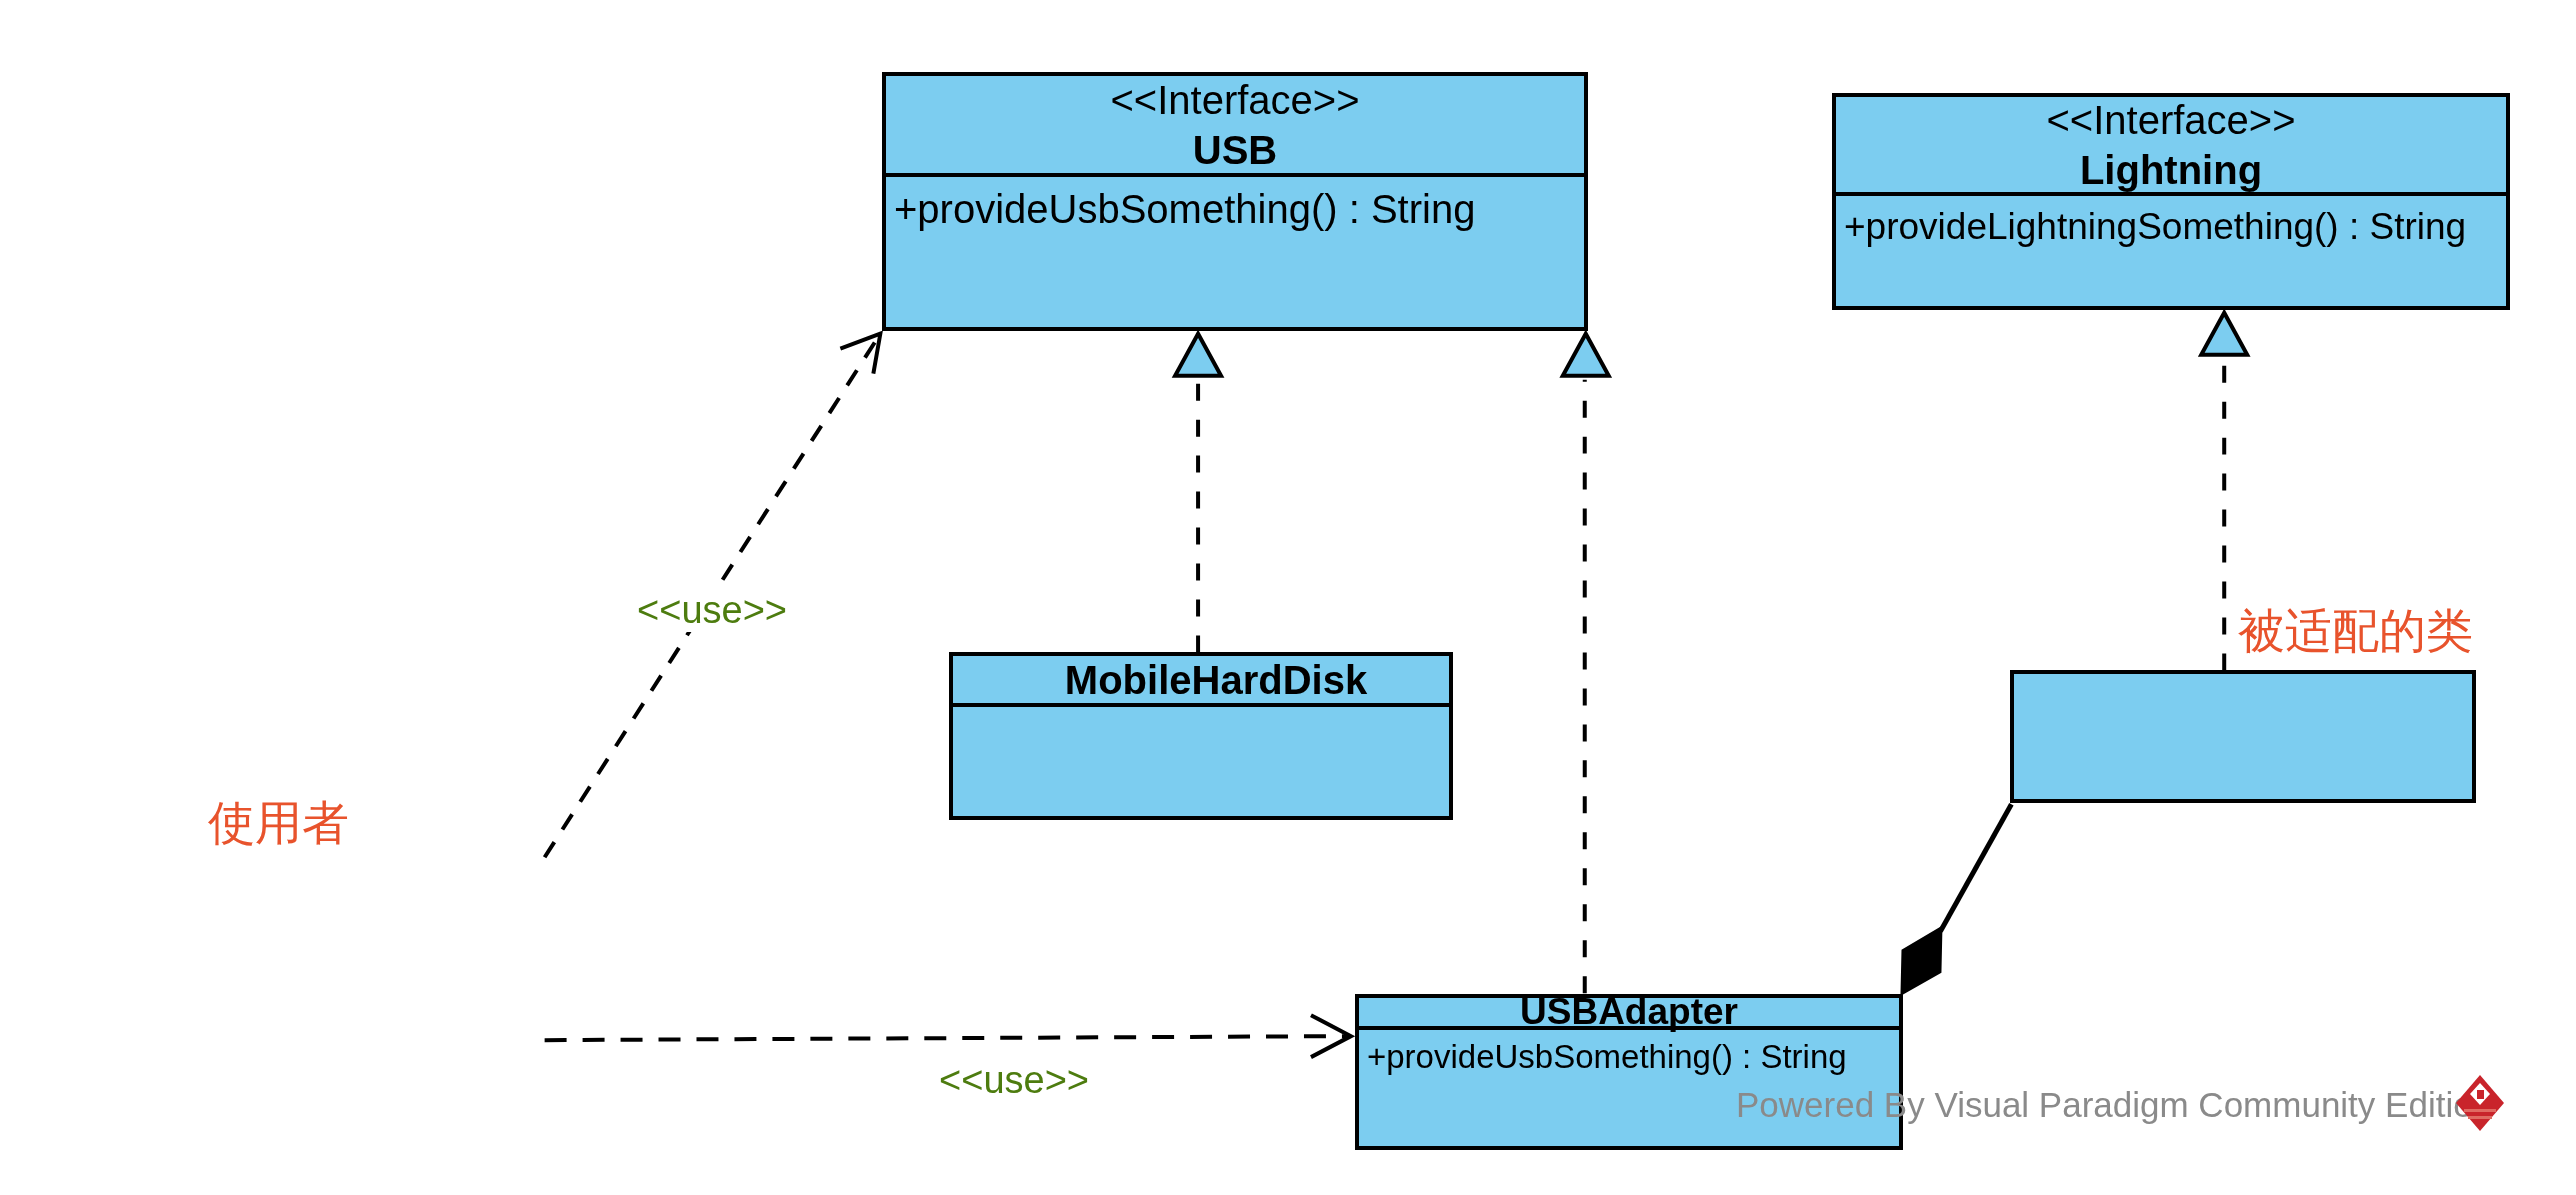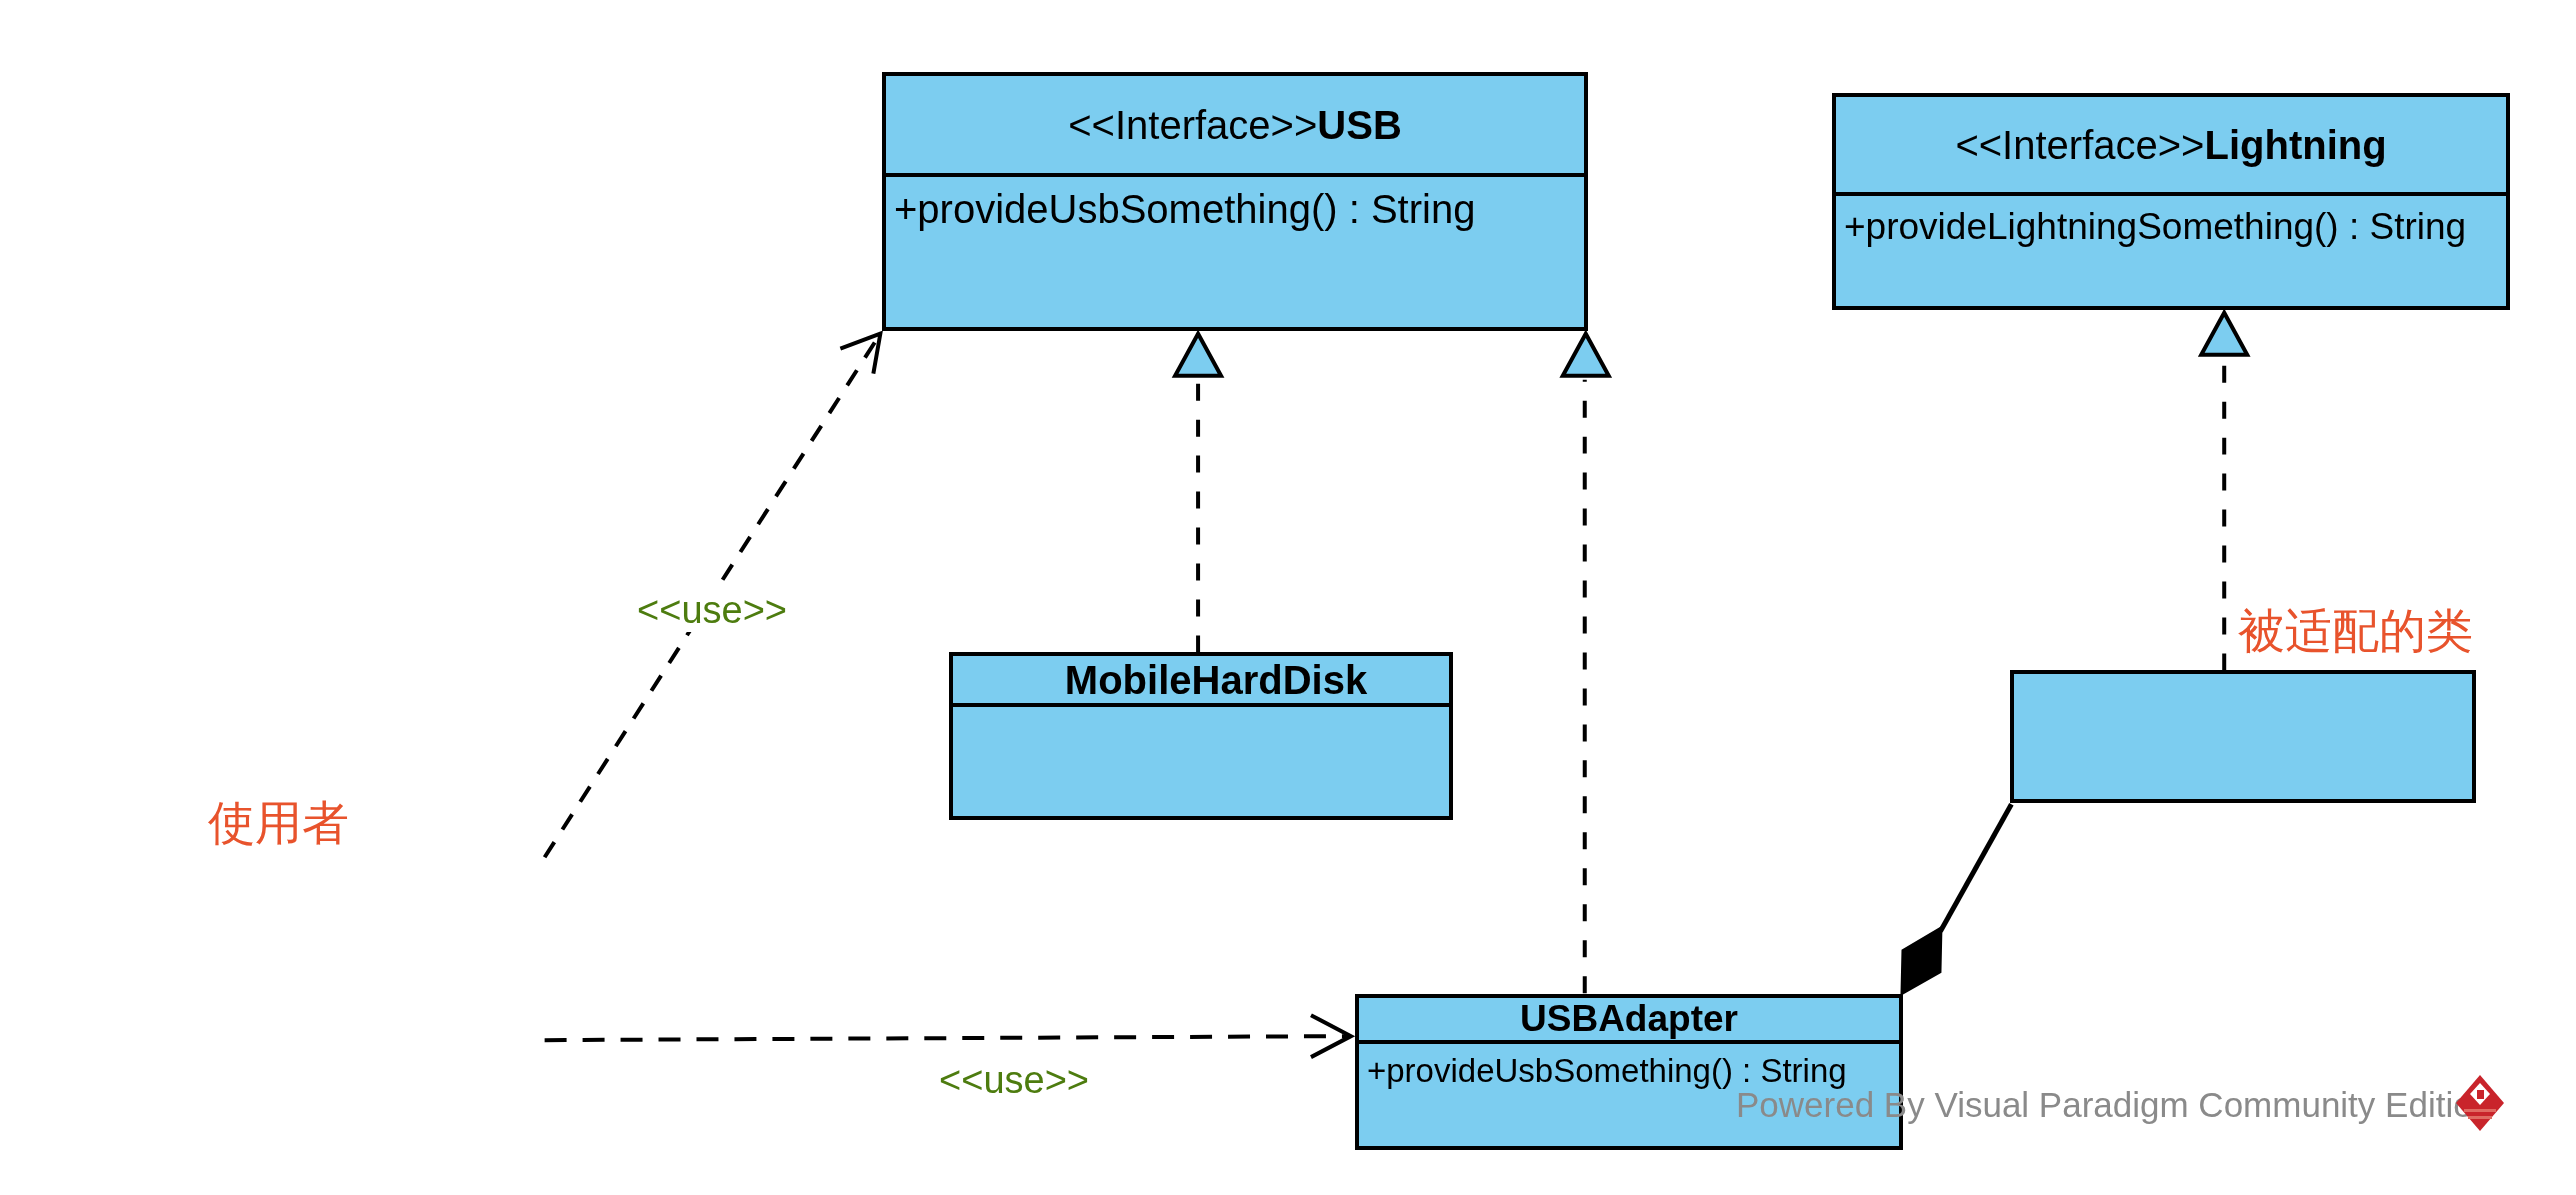--- a/index.html
+++ b/index.html
@@ -15,21 +15,21 @@
   }
   .uml-class{
     position:absolute;
     background:#7CCDF0;
     border:4px solid #000;
     box-sizing:border-box;
     display:flex;flex-direction:column;
   }
   .uml-head{
     border-bottom:4px solid #000;
-    display:flex;flex-direction:row;
+    display:flex;flex-direction:column;
     justify-content:center;align-items:center;
     color:#000;
     box-sizing:border-box;
     flex:0 0 auto;
   }
   .uml-head .stereotype{font-size:40px;font-weight:400;line-height:50px;}
   .uml-head .cname{font-size:40px;font-weight:700;line-height:50px;}
   .uml-body{flex:1 1 auto;}
   .uml-attr{
     font-size:40px;color:#000;
@@ -119,21 +119,21 @@
     </div>
     <div class="uml-body"></div>
   </div>
 
   <div class="uml-class" style="left:2010px;top:670px;width:466px;height:133px;">
     <div class="uml-body"></div>
   </div>
 
 
   <div class="uml-class" style="left:1355px;top:994px;width:548px;height:156px;">
-    <div class="uml-head" style="height:46px;">
+    <div class="uml-head" style="height:32px;">
       <div class="cname" style="font-size:37px;line-height:42px;">USBAdapter</div>
     </div>
     <div class="uml-body">
       <div class="uml-attr" style="font-size:33px;padding-top:8px;">+provideUsbSomething() : String</div>
     </div>
   </div>
 
   <div class="note-label" style="left:208px;top:792px;">使用者</div>
   <div class="note-label" style="left:2238px;top:600px;">被适配的类</div>
   <div class="use-label" style="left:633px;top:589px;">&lt;&lt;use&gt;&gt;</div>

